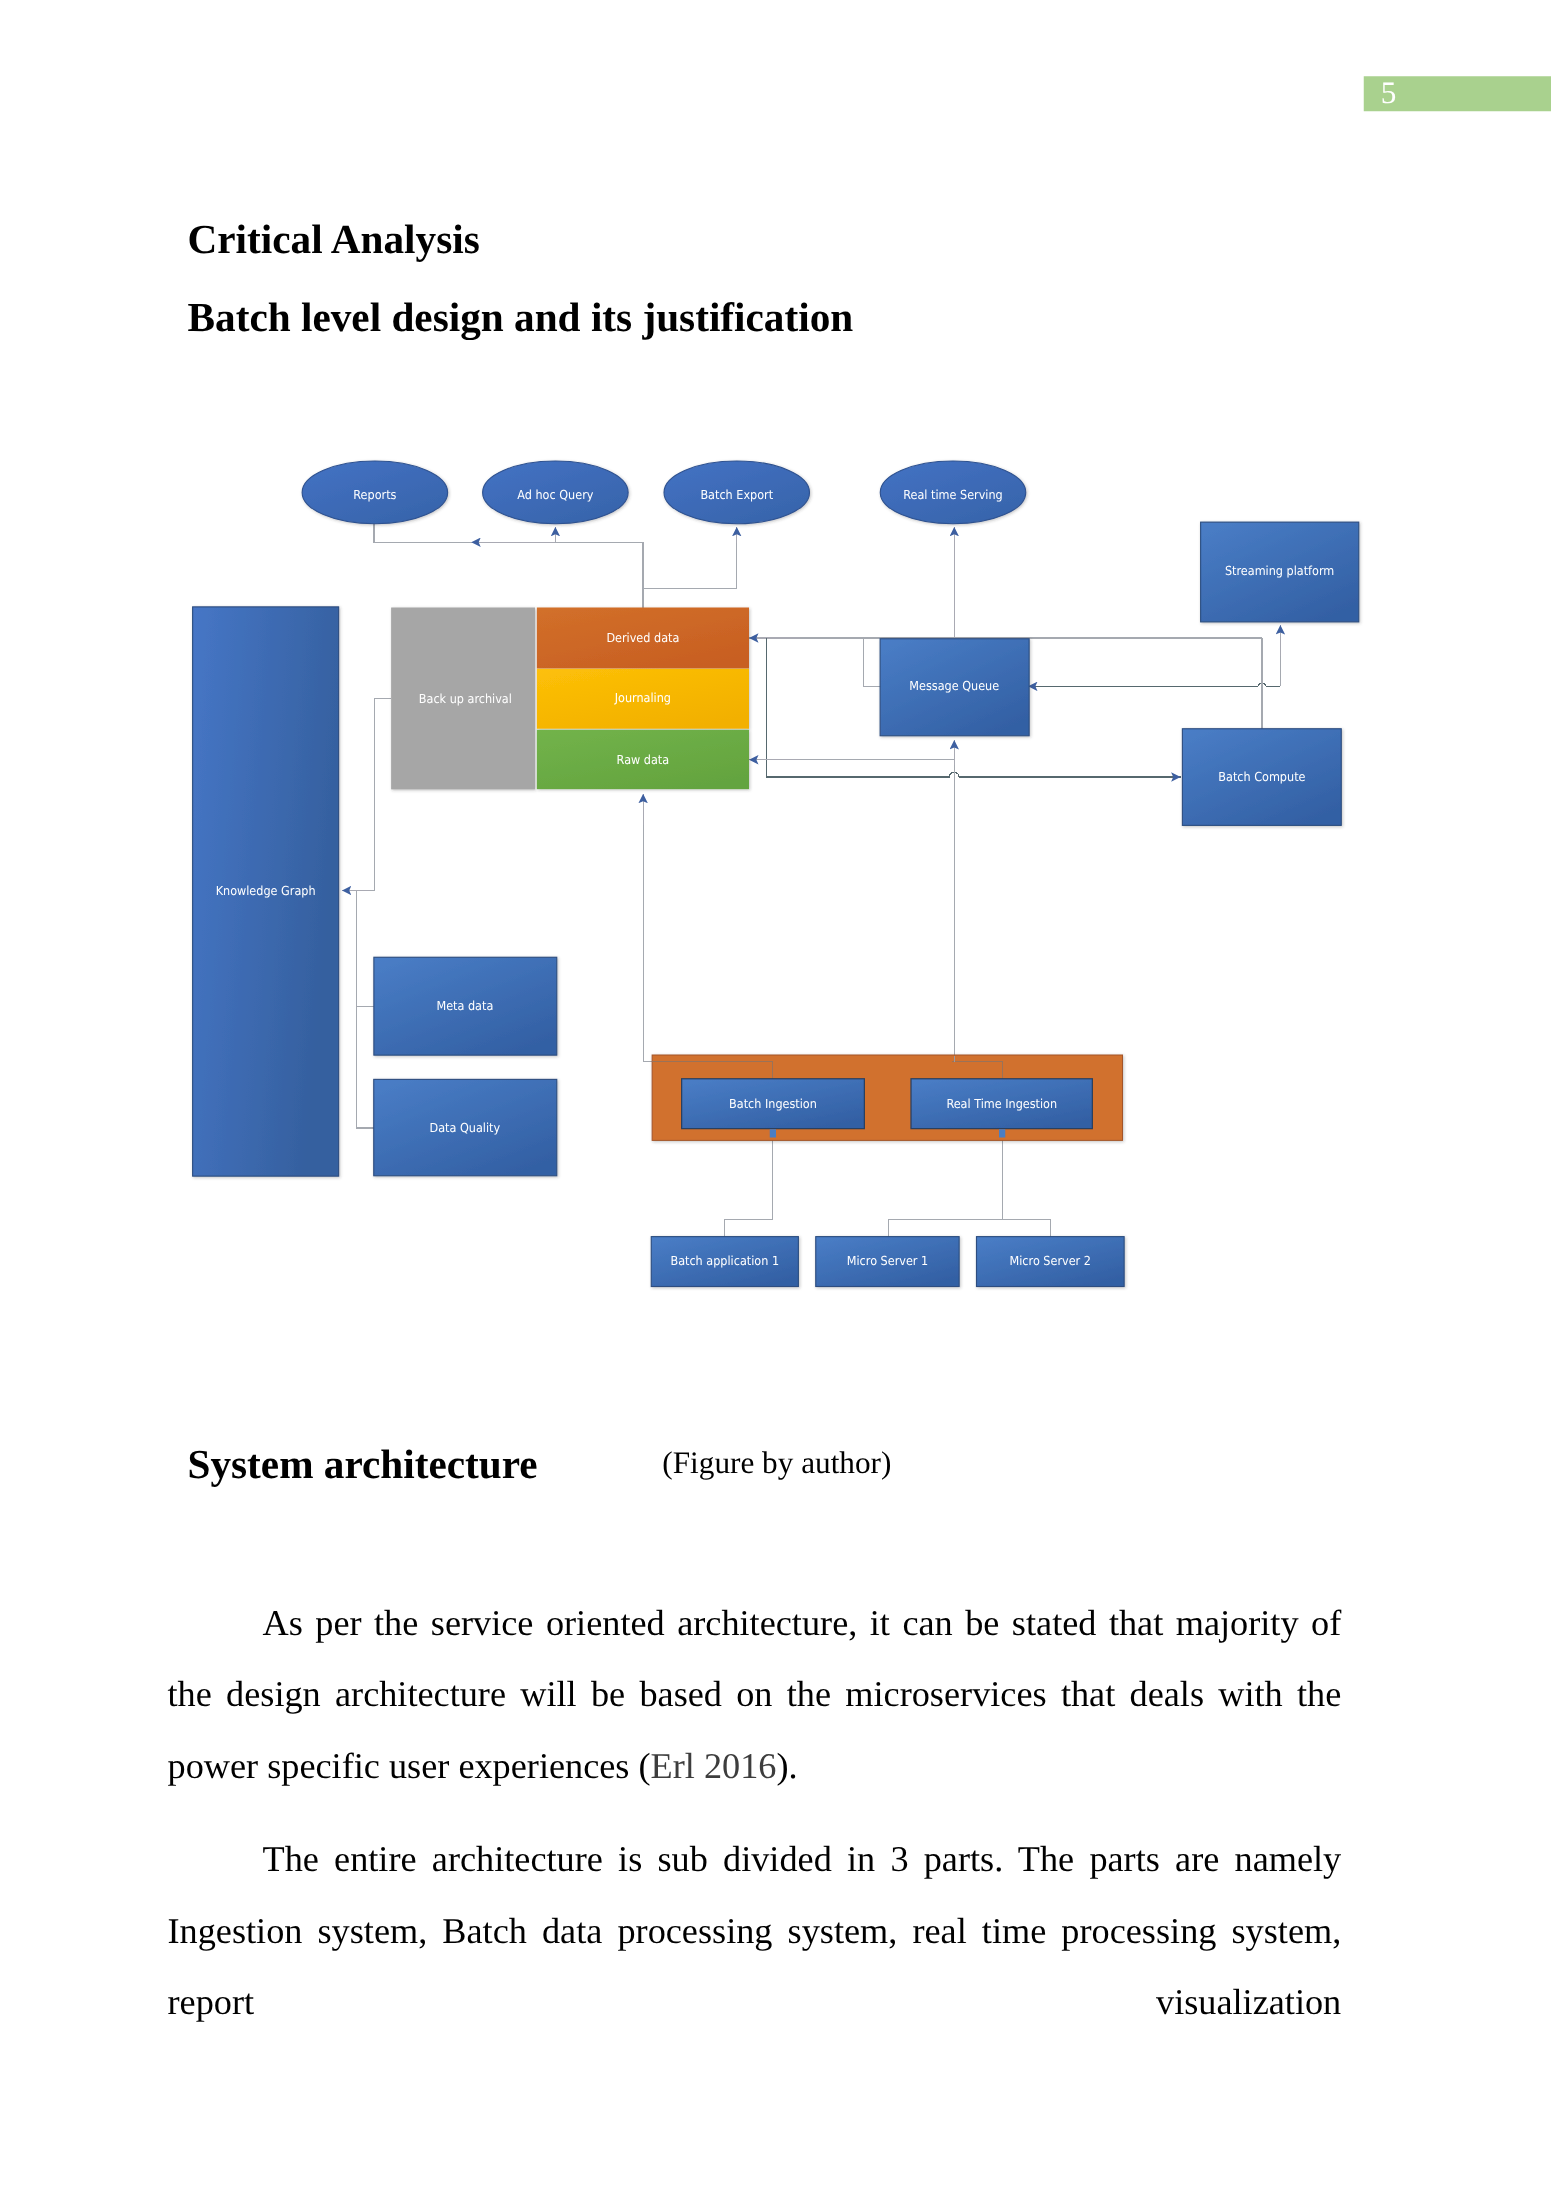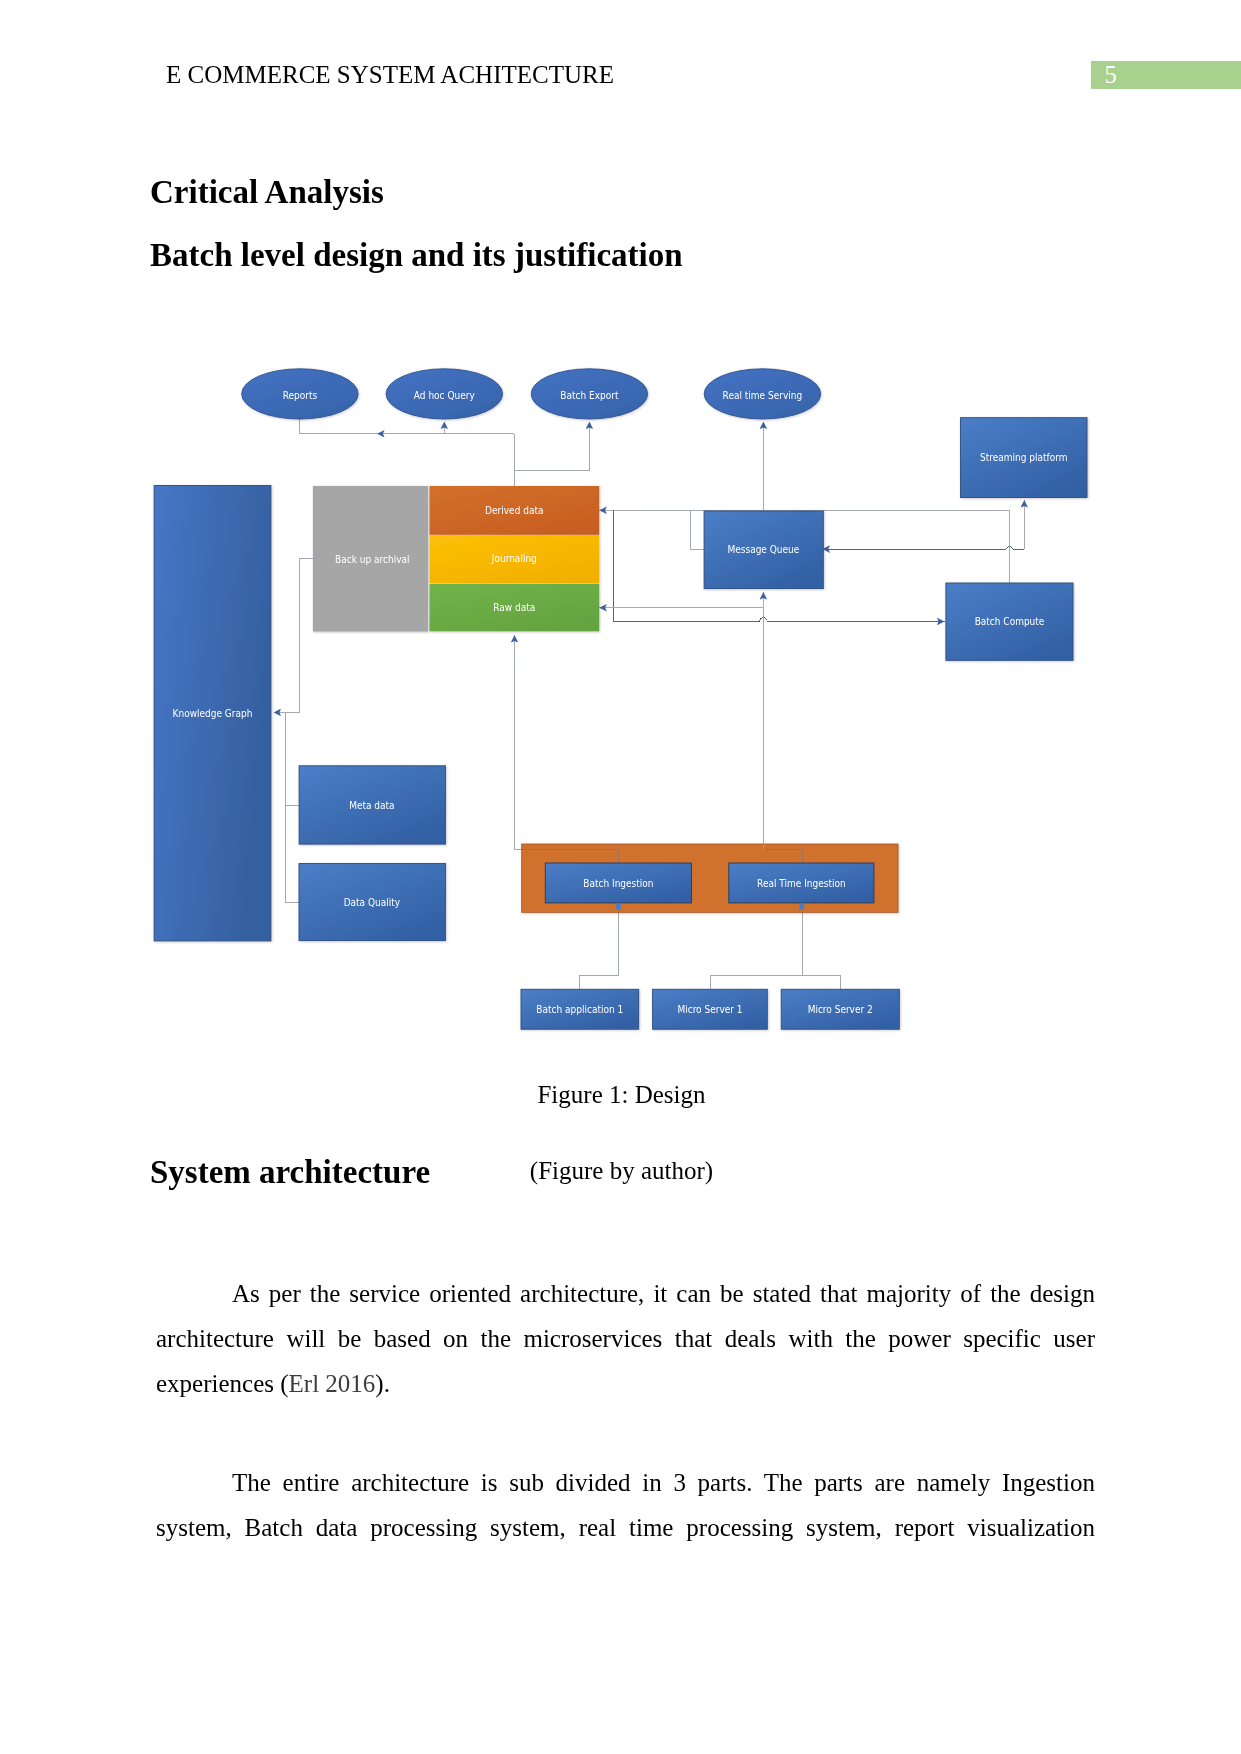--- a/index.html
+++ b/index.html
@@ -31,22 +31,22 @@
   }
 
   
   .h-bold {
     position:absolute; left:150px;
     font-size:33px; font-weight:bold;
     white-space:nowrap;
     line-height:1;
   }
   .para {
-    position:absolute; left:156px; width:939px;
-    font-size:25px; line-height:45px;
+    position:absolute; left:134px; width:939px;
+    font-size:29px; line-height:57px;
     text-align:justify;
     text-justify:inter-word;
   }
   .para.lastjust { text-align-last:justify; }
   .cite { color:#3d3d3d; }
   .para > span.ind { display:inline-block; width:76px; }
   .centerline {
     position:absolute; left:152px; width:939px;
     font-size:25px; text-align:center; line-height:1;
   }
@@ -60,21 +60,20 @@
     font-stretch:condensed;
     text-anchor:middle;
     dominant-baseline:middle;
   }
 </style>
 </head>
 <body>
 
 <div class="page">
 
-  <div class="hdr-title">E COMMERCE SYSTEM ACHITECTURE</div>
   <div class="page-badge">
     <span>5</span>
   </div>
 
   <div class="h-bold" style="top:176px">Critical Analysis</div>
   <div class="h-bold" style="top:239px">Batch level design and its justification</div>
 
   <svg id="diagram" width="1241" height="1754" viewBox="0 0 1241 1754">
     <defs>
       <linearGradient id="blueGrad" x1="0" y1="0" x2="0.75" y2="1">
@@ -259,21 +258,20 @@
         <ellipse cx="589.4" cy="393.9" rx="58.2" ry="25.1" fill="url(#ellGrad)" stroke="#2e5290" stroke-width="0.9"></ellipse>
         <text x="589.4" y="396.4">Batch Export</text>
       </g>
       <g>
         <ellipse cx="762.4" cy="393.9" rx="58.2" ry="25.1" fill="url(#ellGrad)" stroke="#2e5290" stroke-width="0.9"></ellipse>
         <text x="762.4" y="396.4">Real time Serving</text>
       </g>
     </g>
   </svg>
 
-  <div class="centerline" style="top:1082px">Figure 1: Design</div>
   <div class="centerline" style="top:1158px">(Figure by author)</div>
 
   <div class="h-bold" style="top:1156px">System architecture</div>
 
   <div class="para" style="top:1271px"><span class="ind"></span><span>As per the service oriented architecture, it can be stated that majority of the design architecture will be based on the microservices that deals with the power specific user experiences (</span><span class="cite">Erl 2016</span><span>).</span></div>
 
   <div class="para lastjust" style="top:1460px"><span class="ind"></span><span>The entire architecture is sub divided in 3 parts. The parts are namely Ingestion system, Batch data processing system, real time processing system, report visualization</span></div>
 
 </div>
 

